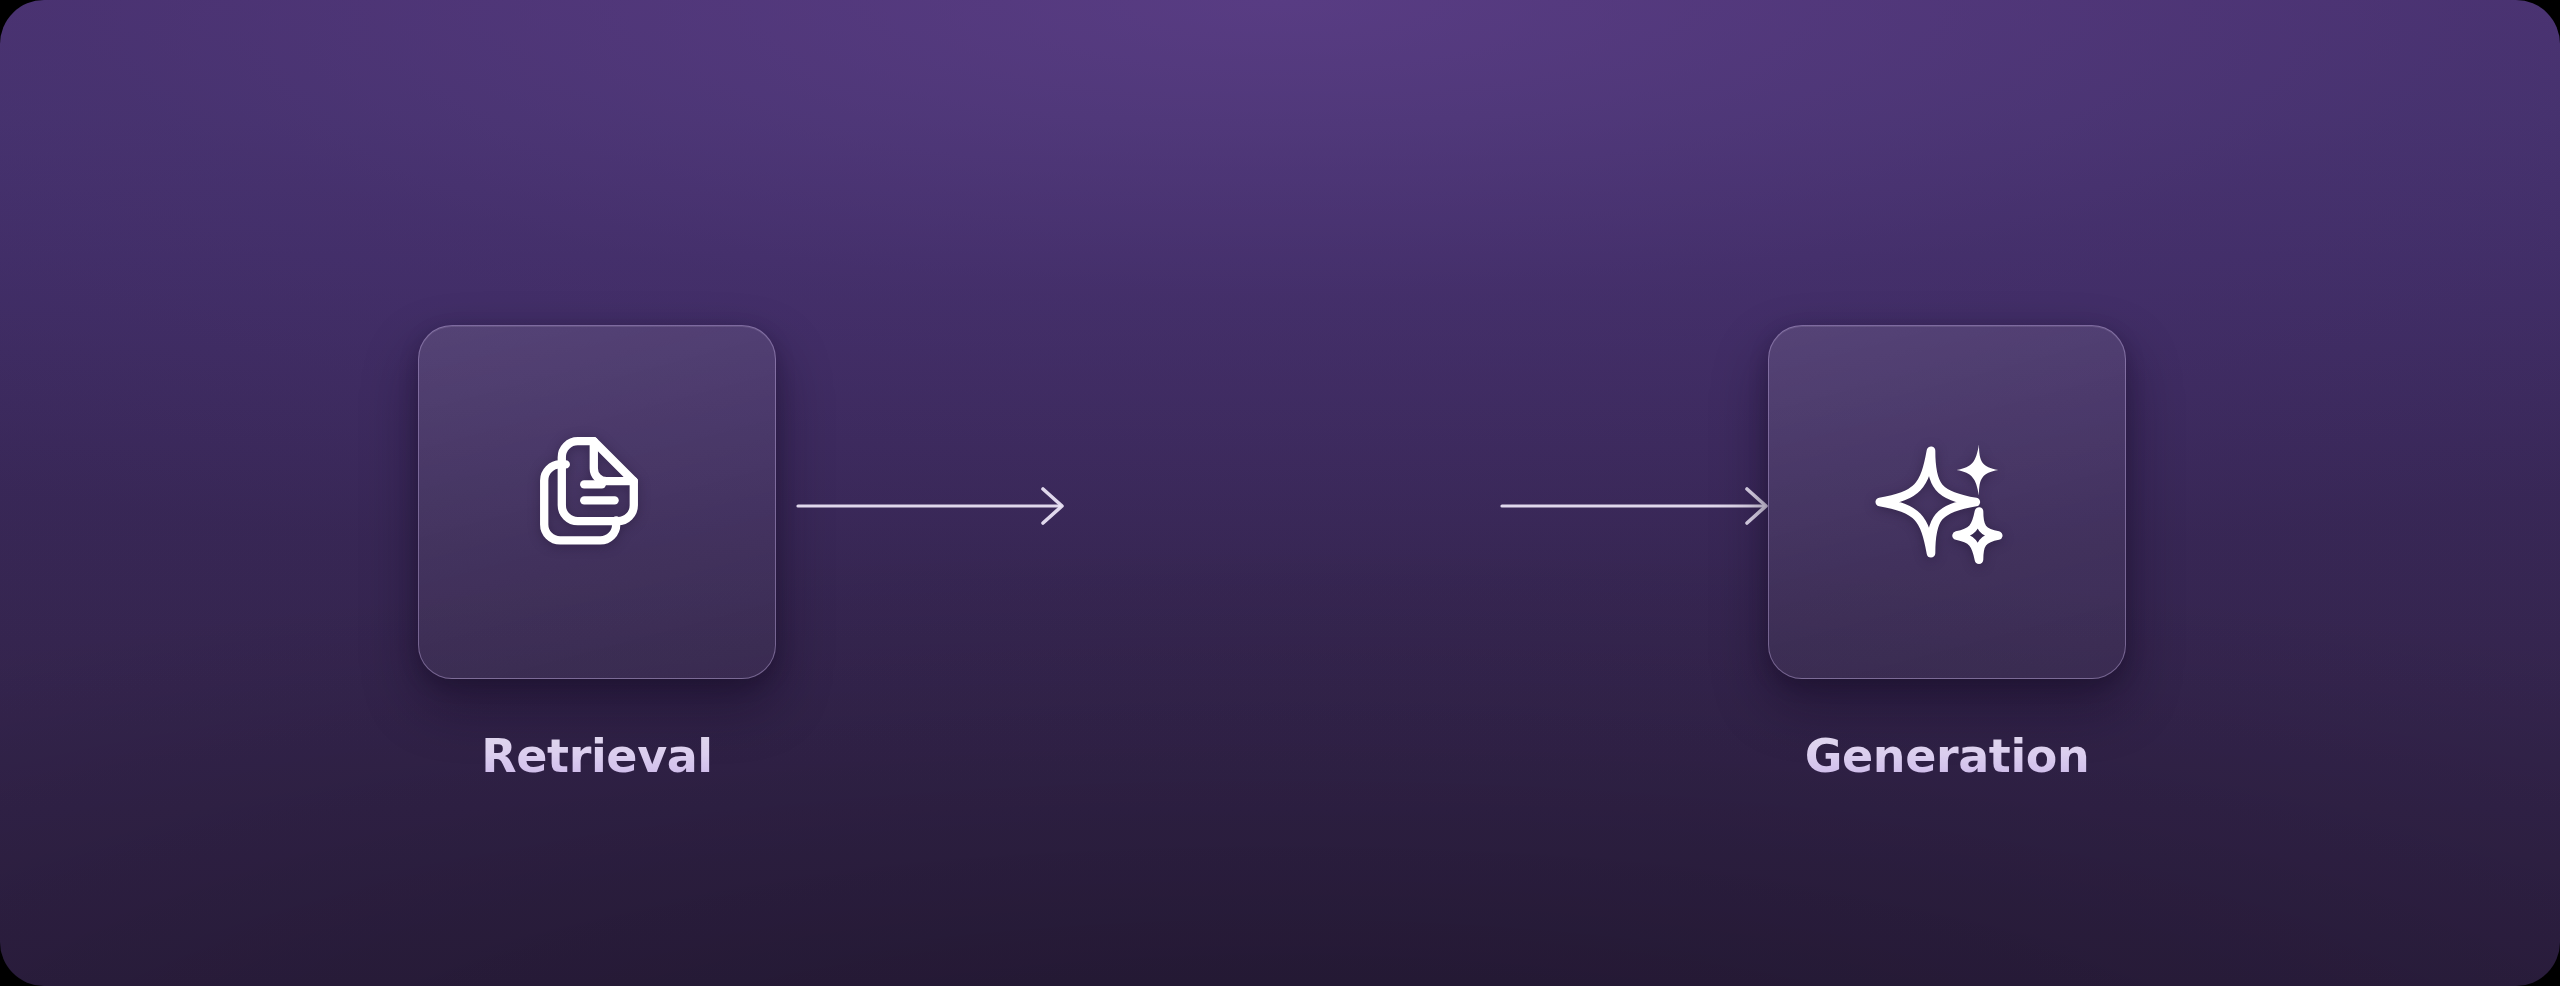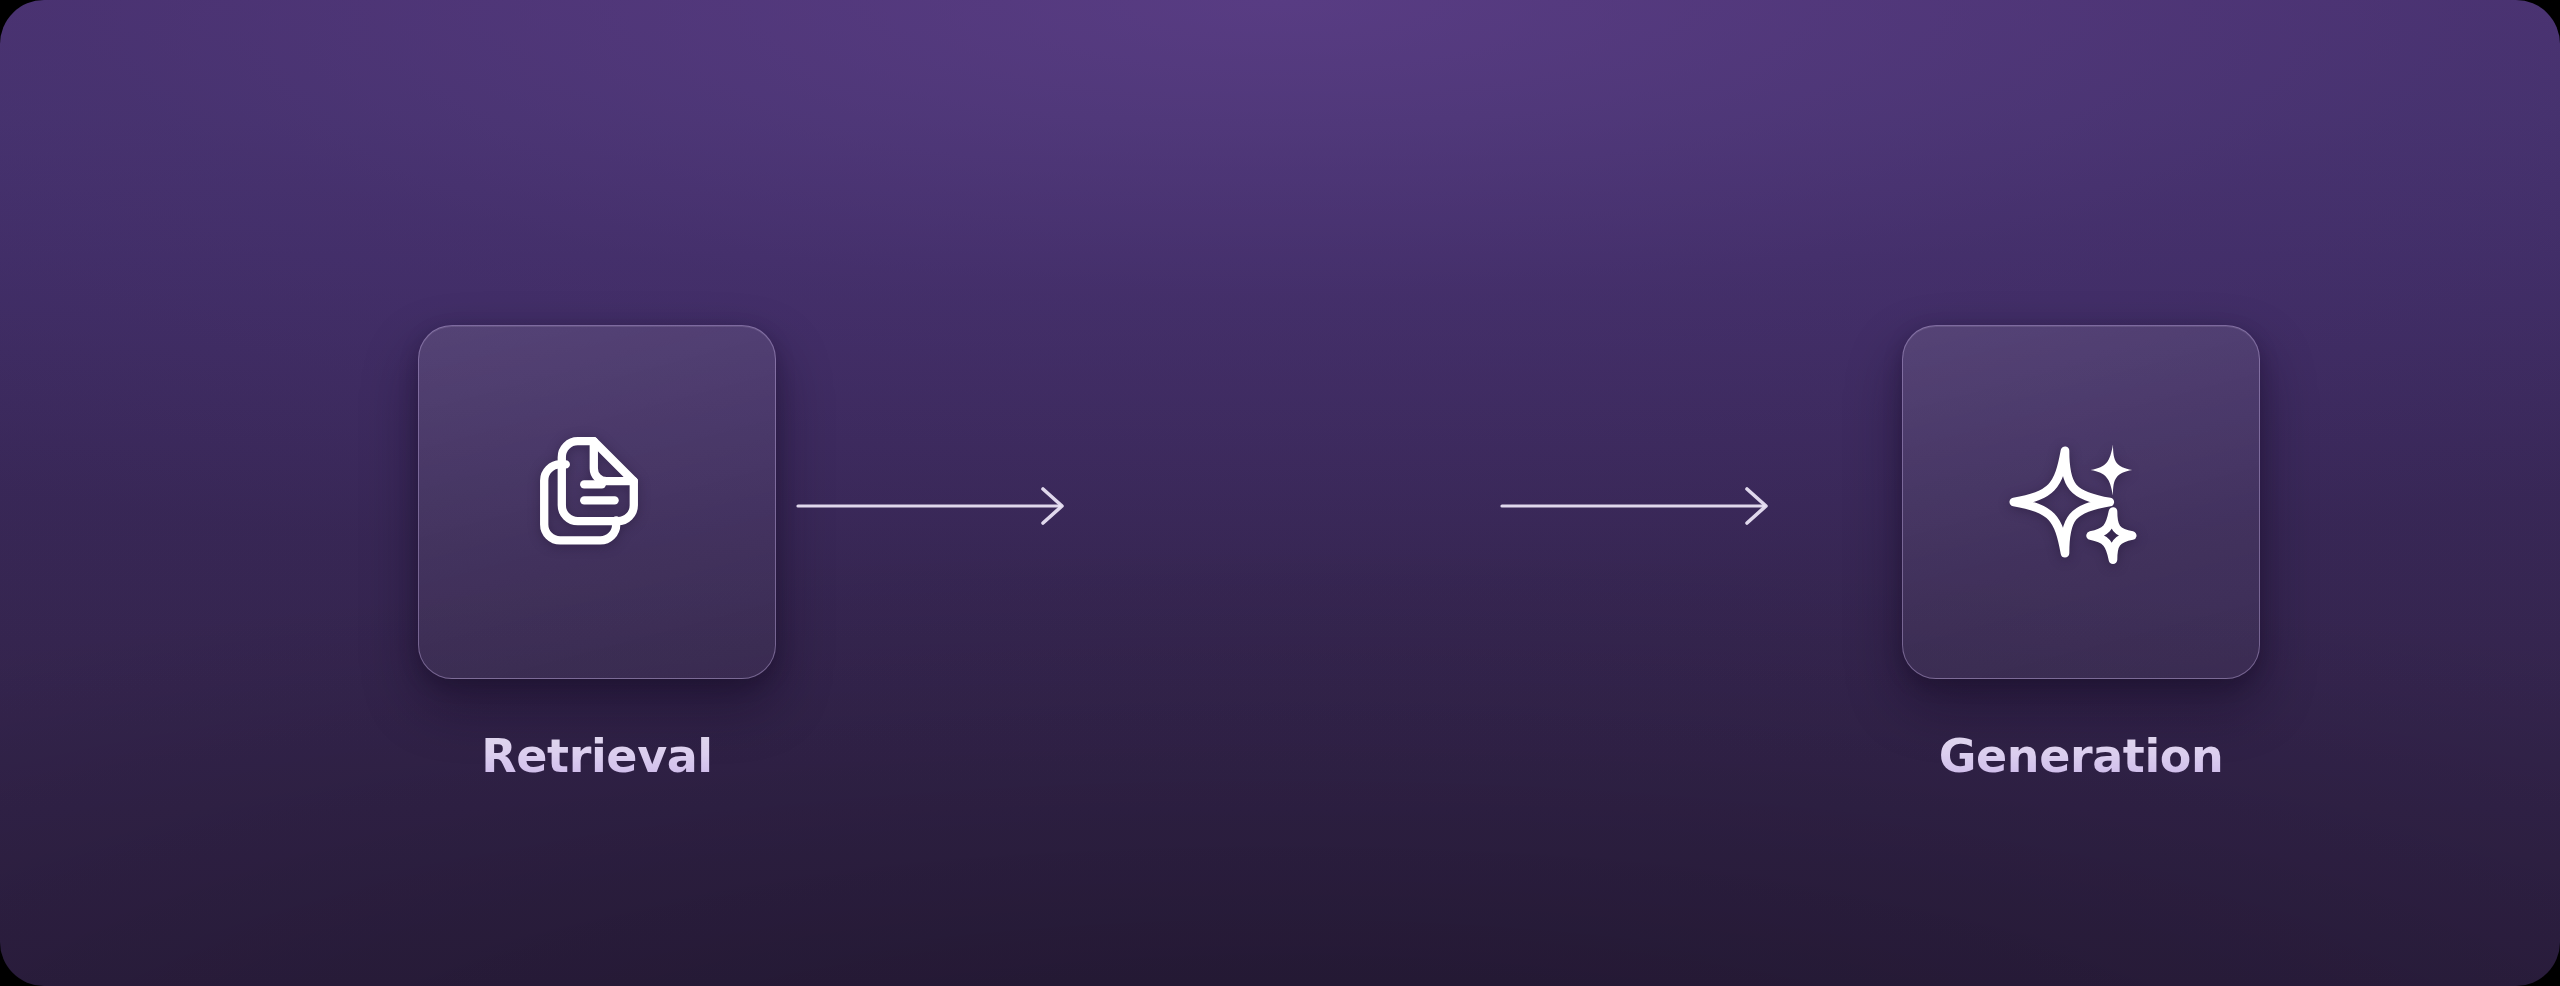--- a/index.html
+++ b/index.html
@@ -63,21 +63,21 @@
     position: absolute;
     top: 325px;
     width: 358px;
     display: flex;
     flex-direction: column;
     align-items: center;
   }
 
   .stage-1 { left: 418px; }
   .stage-2 { left: 1120px; }
-  .stage-3 { left: 1902px; }
+  .stage-3 { left: 1768px; }
 
   .card {
     position: relative;
     width: 358px;
     height: 354px;
     border-radius: 34px;
     border: 1.6px solid rgba(200, 178, 232, 0.42);
     background:
       linear-gradient(165deg,
         rgba(255, 255, 255, 0.105) 0%,

